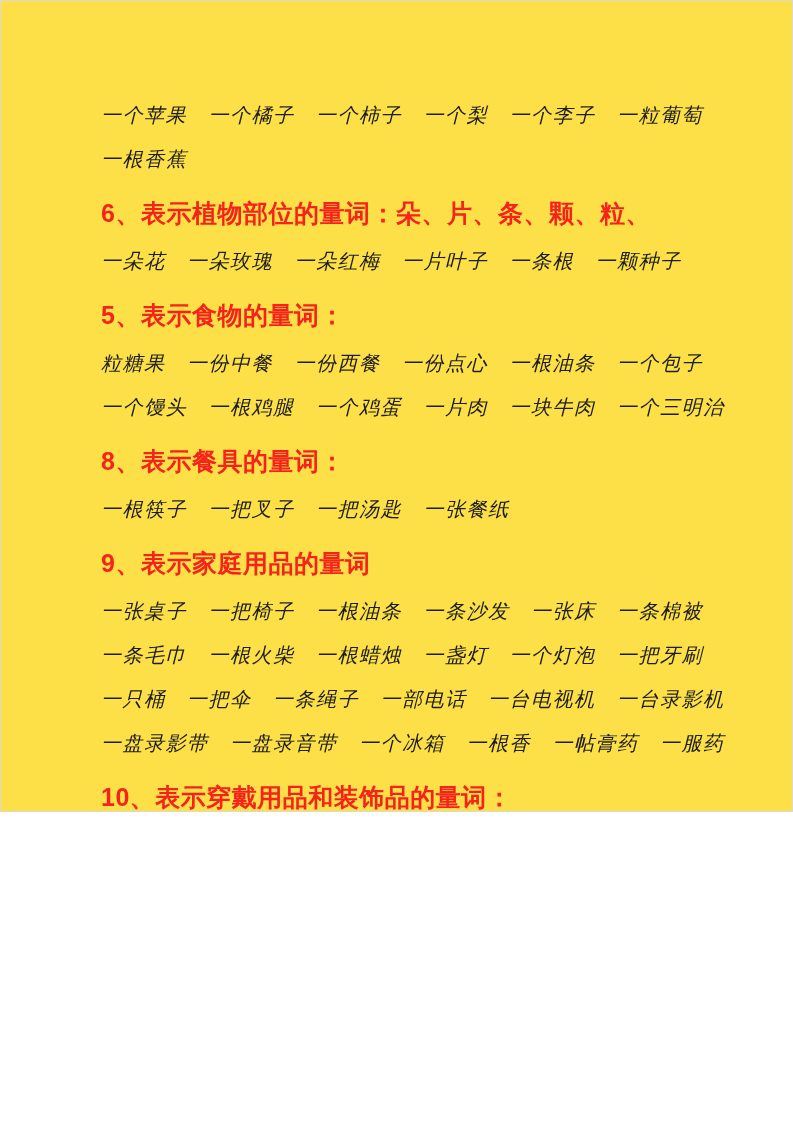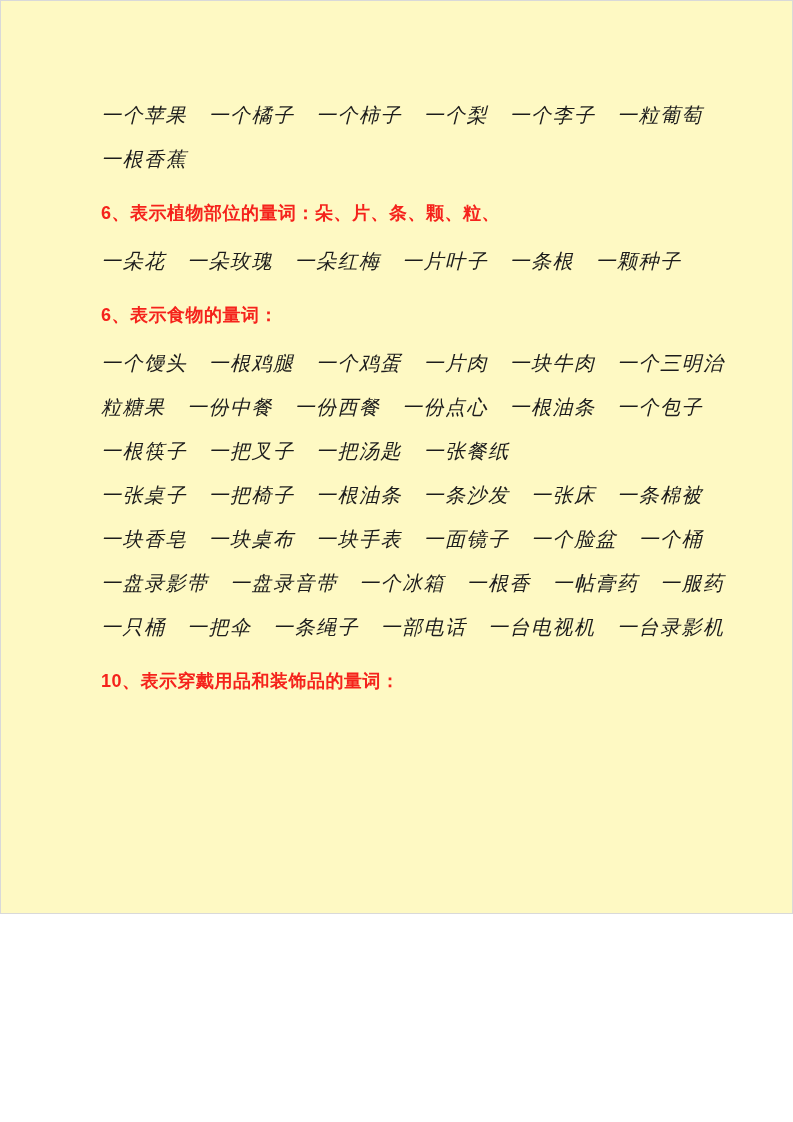--- a/index.html
+++ b/index.html
@@ -5,37 +5,37 @@
   * { margin: 0; padding: 0; box-sizing: border-box; }
   html, body { background: #ffffff; }
   body {
     width: 793px;
     height: 1122px;
     font-family: "Liberation Serif", "DejaVu Serif", serif;
     overflow: hidden;
   }
   .page {
     width: 793px;
-    height: 914px;
-    background: #fef9c3;
+    height: 812px;
+    background: #fde047;
     border: 1px solid #d9d9d9;
     padding: 92px 100px 40px 100px;
   }
   .body-line {
     font-size: 20px;
     line-height: 44px;
     color: #1c1c1c;
     letter-spacing: 1.5px;
     white-space: nowrap;
     font-style: italic; 
   }
   .section-heading {
     font-family: "Liberation Sans", "DejaVu Sans", sans-serif;
     font-weight: bold;
-    font-size: 18px;
+    font-size: 25px;
     line-height: 40px;
     margin: 12px 0 6px 0;
     color: #f5231c;
     letter-spacing: 0.5px;
     white-space: nowrap;
     font-style: normal;
   }
   .section { font-style: normal; }
 </style>
 </head>
@@ -47,33 +47,35 @@
     <div class="body-line">一个苹果　一个橘子　一个柿子　一个梨　一个李子　一粒葡萄</div>
     <div class="body-line">一根香蕉</div>
   </div>
 
   <div class="section">
     <div class="section-heading">6、表示植物部位的量词：朵、片、条、颗、粒、</div>
     <div class="body-line">一朵花　一朵玫瑰　一朵红梅　一片叶子　一条根　一颗种子</div>
   </div>
 
   <div class="section">
-    <div class="section-heading">6、表示食物的量词：</div>
+    <div class="section-heading">5、表示食物的量词：</div>
+    <div class="body-line">粒糖果　一份中餐　一份西餐　一份点心　一根油条　一个包子</div>
     <div class="body-line">一个馒头　一根鸡腿　一个鸡蛋　一片肉　一块牛肉　一个三明治</div>
-    <div class="body-line">粒糖果　一份中餐　一份西餐　一份点心　一根油条　一个包子</div>
   </div>
 
   <div class="section">
+    <div class="section-heading">8、表示餐具的量词：</div>
     <div class="body-line">一根筷子　一把叉子　一把汤匙　一张餐纸</div>
   </div>
 
   <div class="section">
+    <div class="section-heading">9、表示家庭用品的量词</div>
     <div class="body-line">一张桌子　一把椅子　一根油条　一条沙发　一张床　一条棉被</div>
-    <div class="body-line">一块香皂　一块桌布　一块手表　一面镜子　一个脸盆　一个桶</div>
+    <div class="body-line">一条毛巾　一根火柴　一根蜡烛　一盏灯　一个灯泡　一把牙刷</div>
+    <div class="body-line">一只桶　一把伞　一条绳子　一部电话　一台电视机　一台录影机</div>
     <div class="body-line">一盘录影带　一盘录音带　一个冰箱　一根香　一帖膏药　一服药</div>
-    <div class="body-line">一只桶　一把伞　一条绳子　一部电话　一台电视机　一台录影机</div>
   </div>
 
   <div class="section">
     <div class="section-heading">10、表示穿戴用品和装饰品的量词：</div>
   </div>
 
 </div>
 
 </body></html>

